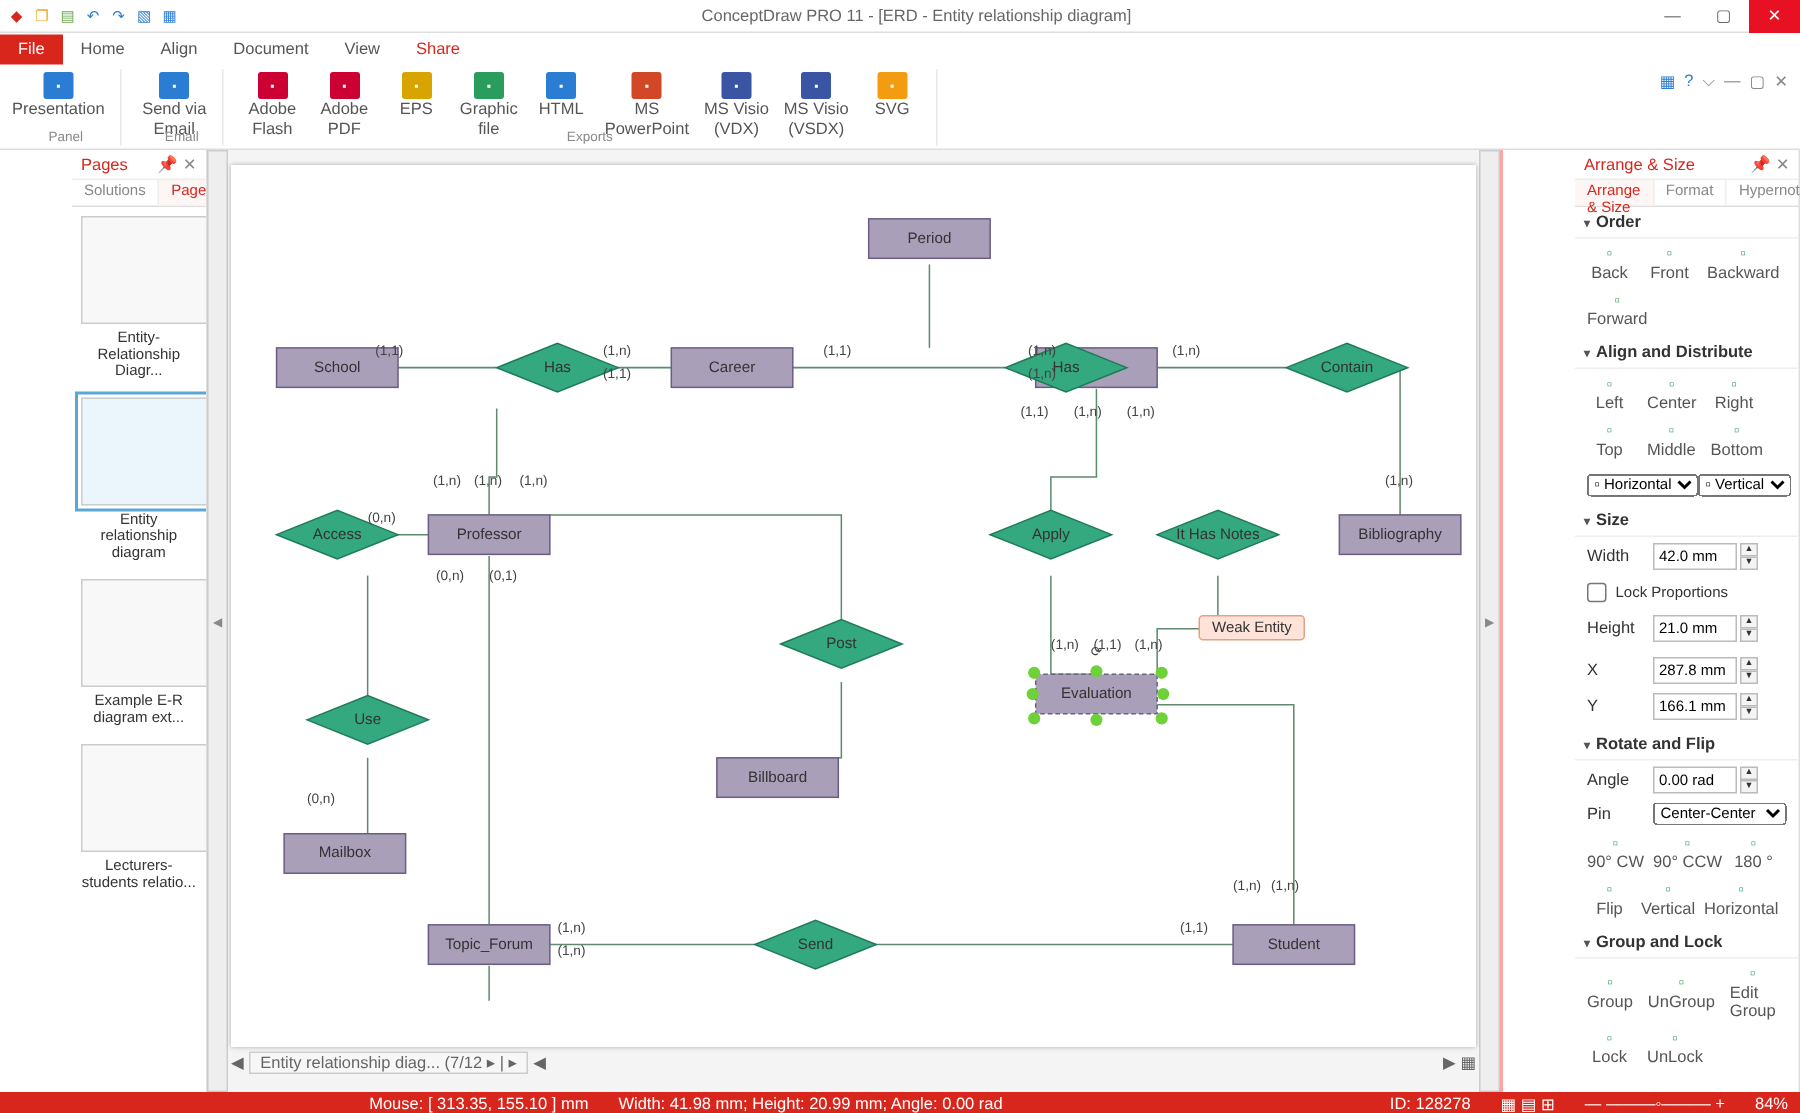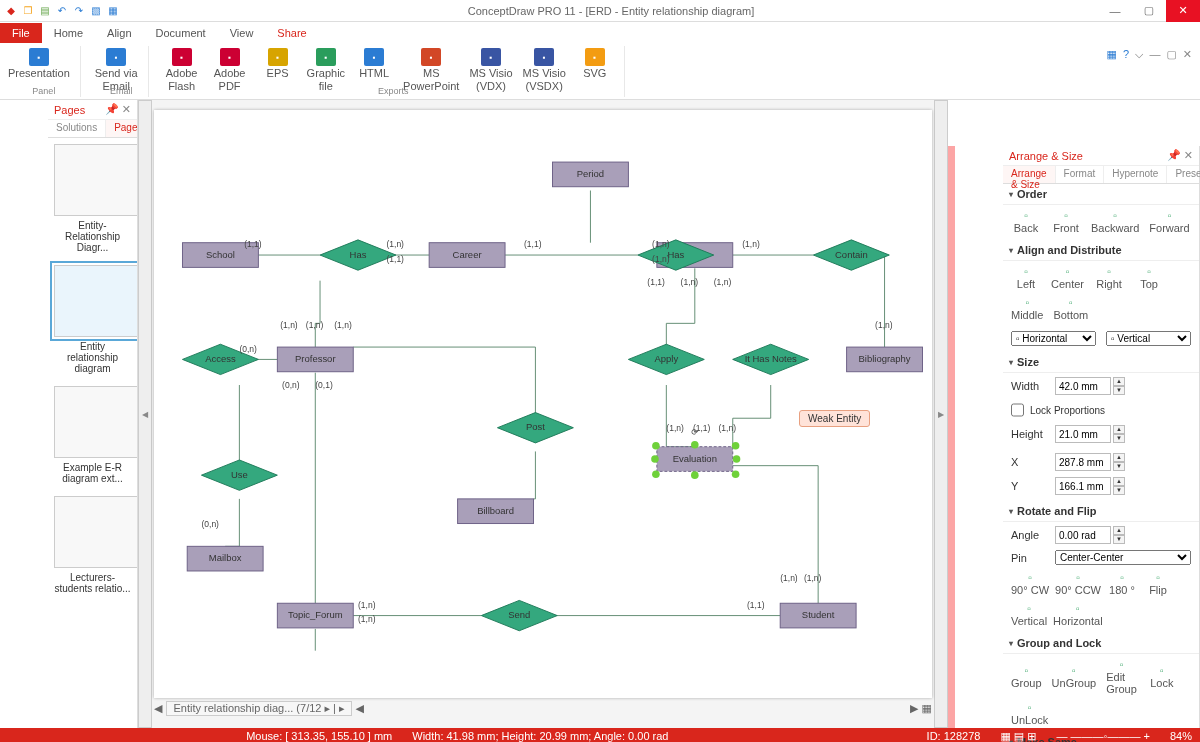--- a/index.html
+++ b/index.html
@@ -36,21 +36,21 @@
 .canvas{position:absolute;left:16px;top:10px;right:16px;bottom:30px;background:#fff;box-shadow:0 0 3px rgba(0,0,0,.3);}
 .svg-canvas{width:100%;height:100%}
 .entity{fill:#a99fb9;stroke:#6a5e84;stroke-width:1}
 .etext{font-size:10px;fill:#333;text-anchor:middle;dominant-baseline:middle}
 .rel{fill:#34a87e;stroke:#1f7a59;stroke-width:1}
 .weak{fill:#a99fb9;stroke:#6a5e84;stroke-width:1;stroke-dasharray:3 2}
 .edge{stroke:#5e8a6f;stroke-width:1;fill:none}
 .card{font-size:9px;fill:#444}
 .tab-strip{position:absolute;left:16px;right:16px;bottom:12px;height:16px;display:flex;align-items:center;font-size:10px;color:#666;gap:4px;}
 .tab-strip .tab{border:1px solid #ccc;padding:0 6px;background:#f7f7f7;}
-.right-panel{width:252px;border-left:7px solid #fca5a5;margin-top:46px;}
+.right-panel{width:200px;border-left:2px solid #fca5a5;}
 .sect-hdr{font-size:11px;font-weight:bold;padding:4px 6px;display:flex;align-items:center;gap:4px;color:#333;border-bottom:1px solid #eee;}
 .sect-hdr::before{content:"▾";font-size:8px;color:#555}
 .sect-body{padding:4px 8px 6px;display:flex;flex-wrap:wrap;gap:6px 10px;align-items:center}
 .tool{display:flex;flex-direction:column;align-items:center;font-size:10px;color:#555;gap:1px;min-width:30px}
 .tool .ticon{width:16px;height:12px;display:flex;align-items:center;justify-content:center;color:#2a9d5c;font-size:10px}
 .field{display:flex;align-items:center;gap:6px;font-size:10px;color:#333}
 .field input{width:56px;height:18px;border:1px solid #bbb;font-size:10px;padding:0 3px}
 .spin{display:flex;flex-direction:column;margin-left:-4px}
 .spin span{width:12px;height:9px;border:1px solid #bbb;font-size:6px;text-align:center;line-height:7px;background:#f4f4f4}
 .statusbar{height:16px;background:#d9261c;color:#fff;display:flex;align-items:center;font-size:10px;padding:0 8px;gap:20px}
@@ -358,21 +358,21 @@
             <span>Top</span>
           </div>
           <div class="tool">
             <div class="ticon">▫</div>
             <span>Middle</span>
           </div>
           <div class="tool">
             <div class="ticon">▫</div>
             <span>Bottom</span>
           </div>
-          <div style="width:100%;display:flex;gap:10px;padding-top:4px">
+          <div style="width:100%;display:flex;padding-top:4px">
             <select style="flex:1;font-size:10px"><option>▫ Horizontal</option></select>
             <select style="flex:1;font-size:10px"><option>▫ Vertical</option></select>
           </div>
         </div>
         <div class="sect-hdr">Size</div>
         <div class="sect-body">
           <div class="field">
             <span style="width:38px">Width</span>
             <input value="42.0 mm" style="">
             <div class="spin">

